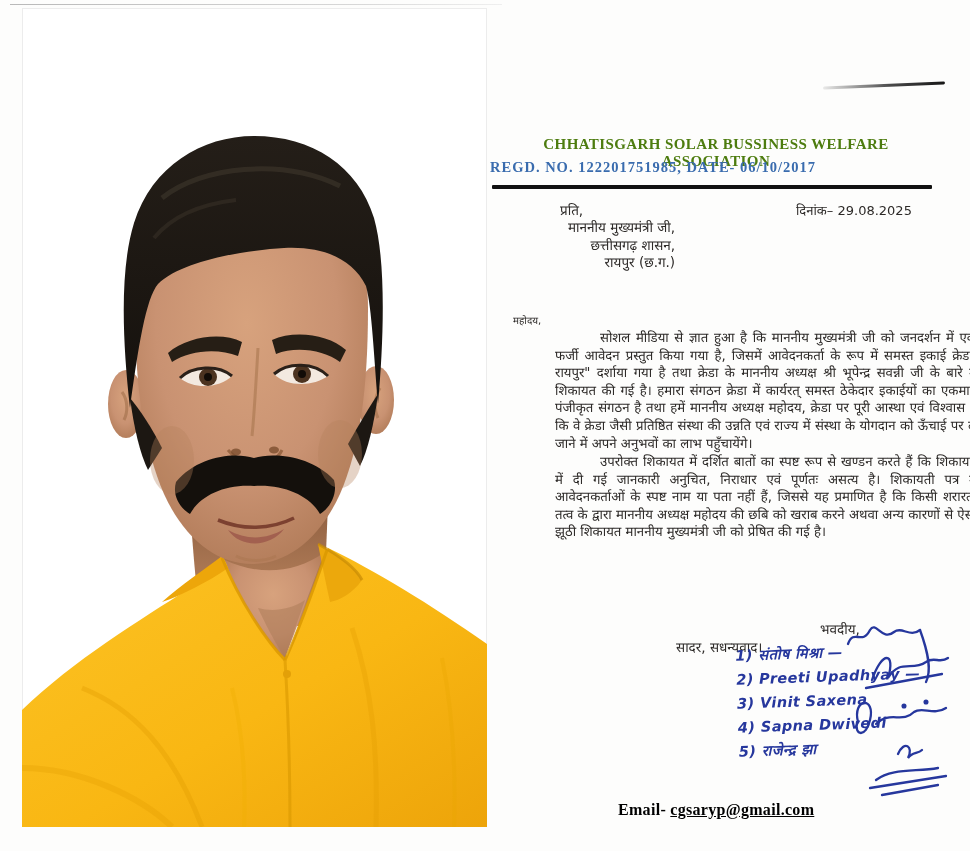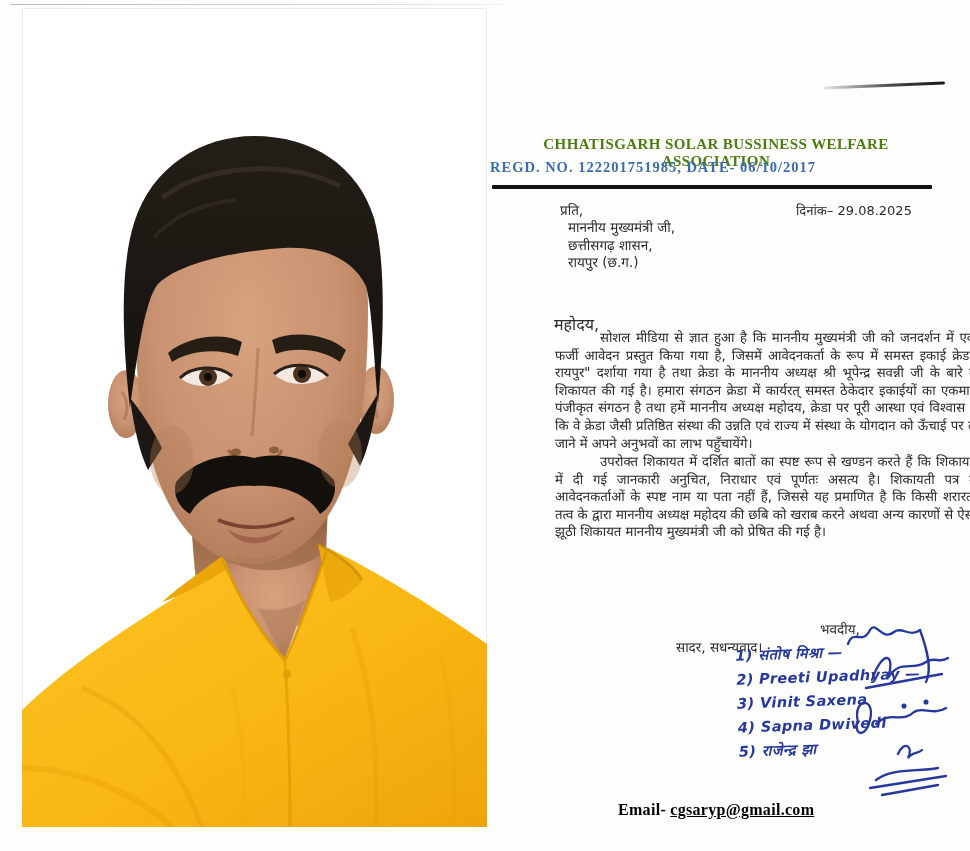--- a/index.html
+++ b/index.html
@@ -39,28 +39,28 @@
     font-family:"Liberation Serif","DejaVu Serif",serif;
     font-size:14.5px;font-weight:700;letter-spacing:1px;
     color:#3a6cae;
   }
   .lh-rule{
     position:absolute;top:185px;left:2px;width:440px;height:4px;
     background:#111;border-radius:1px;
   }
   .to-label{position:absolute;top:201px;left:50px;font-size:13.5px;margin-left:20px;}
   .date-line{position:absolute;top:201px;left:306px;font-size:13px;}
-  .address{position:absolute;top:219px;left:78px;font-size:13.5px;line-height:17.5px;}
+  .address{position:absolute;top:219px;left:78px;font-size:13.5px;line-height:17.5px;text-align:right;}
   .subject{
     position:absolute;top:277px;left:23px;width:424px;
     font-size:13.4px;line-height:17.6px;text-align:justify;
     padding-left:45px;text-indent:-45px;box-sizing:border-box;
     padding-right:0;
   }
-  .salute{position:absolute;top:313px;left:23px;font-size:16px;margin-left:41px;}
+  .salute{position:absolute;top:313px;left:23px;font-size:10px;}
   .para{
     position:absolute;left:23px;width:422px;
     font-size:13.2px;line-height:17.6px;text-align:justify;text-indent:45px;margin-left:42px;
   }
   .p1{top:329px;}
   .p2{top:453px;}
   .p3{top:560px;}
   .closing{position:absolute;top:597px;left:186px;font-size:13.5px;margin-top:41px;}
   .bhavadiya{position:absolute;top:620px;left:330px;font-size:13.5px;text-align:right;}
   .sig-list{

